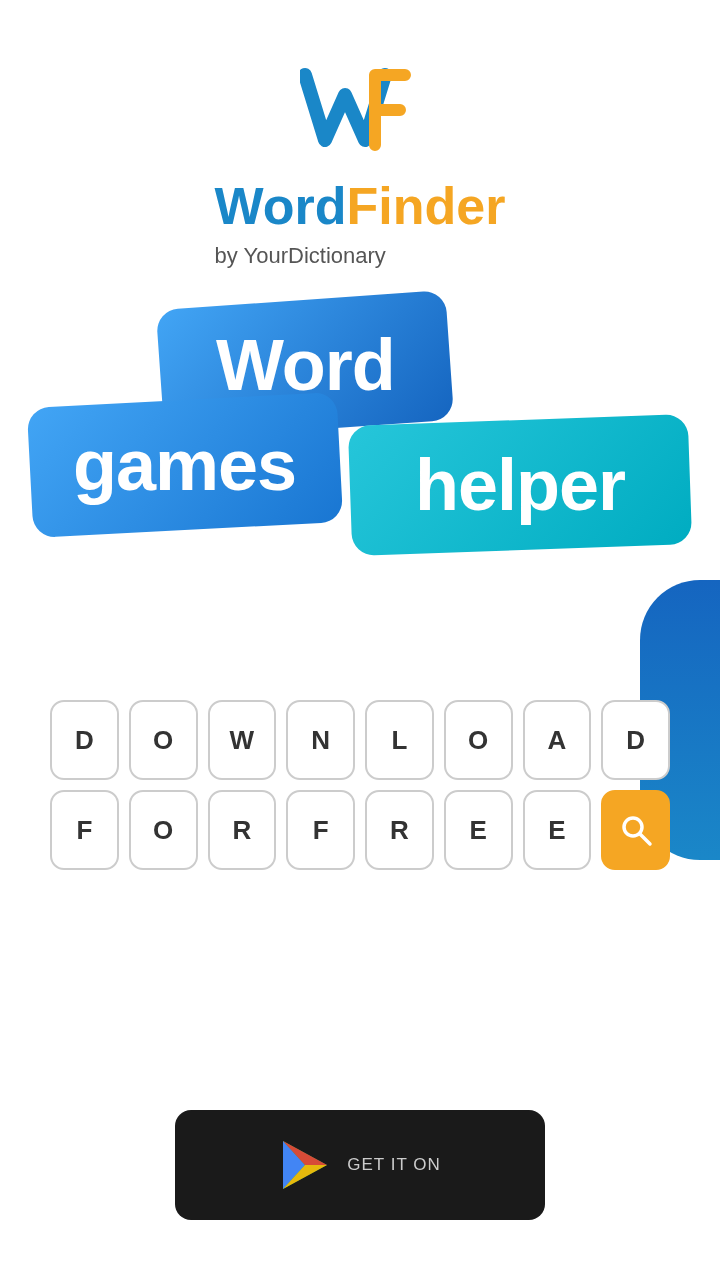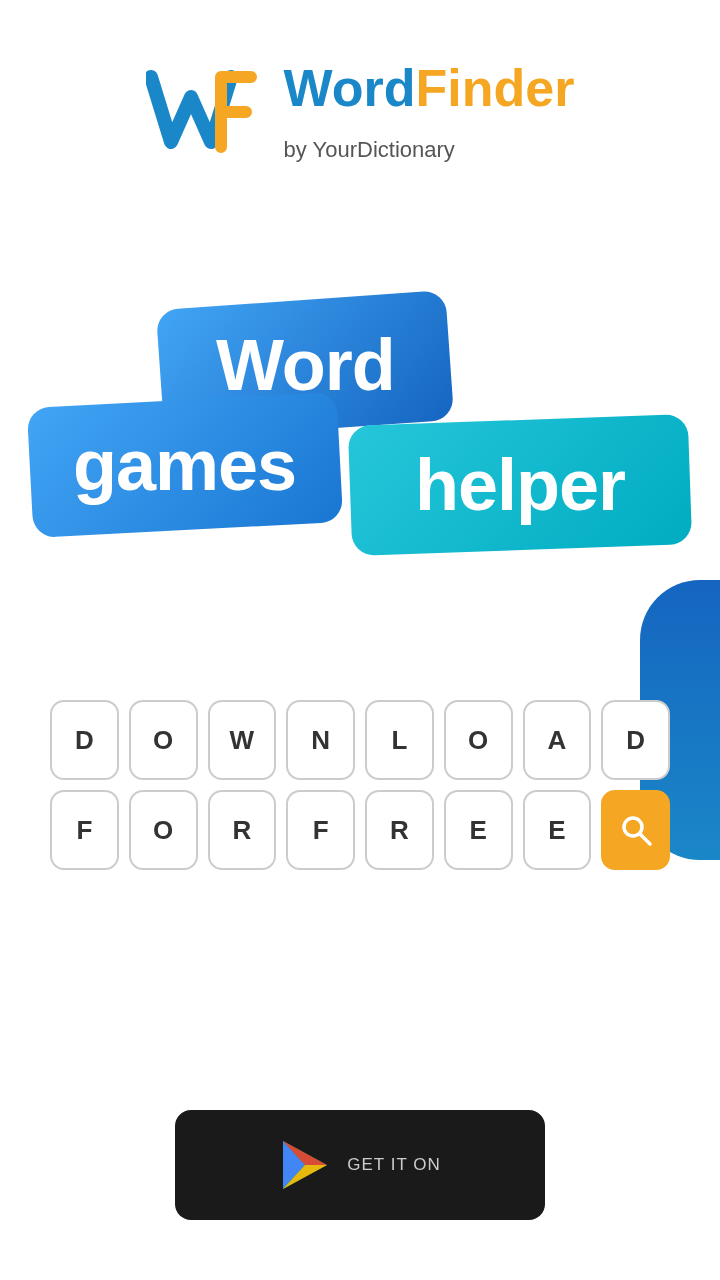--- a/index.html
+++ b/index.html
@@ -16,20 +16,21 @@
     
     .logo-area {
       position: absolute;
       top: 60px;
       left: 0;
       right: 0;
       display: flex;
       align-items: center;
       justify-content: center;
       gap: 18px;
+      flex-direction: column;
     }
 
     .wf-icon {
       width: 120px;
       height: 100px;
     }
 
     .logo-text-wrap {
       display: flex;
       flex-direction: column;
@@ -47,21 +48,21 @@
     }
 
     .logo-finder {
       color: #f5a623;
     }
 
     .logo-sub {
       font-size: 22px;
       color: #555;
       font-weight: 400;
-      margin-top: 20px;
+      margin-top: 8px;
     }
 
     
     .blue-pill {
       position: absolute;
       right: -30px;
       top: 580px;
       width: 110px;
       height: 280px;
       background: linear-gradient(180deg, #1565c0 0%, #1a87c8 100%);

